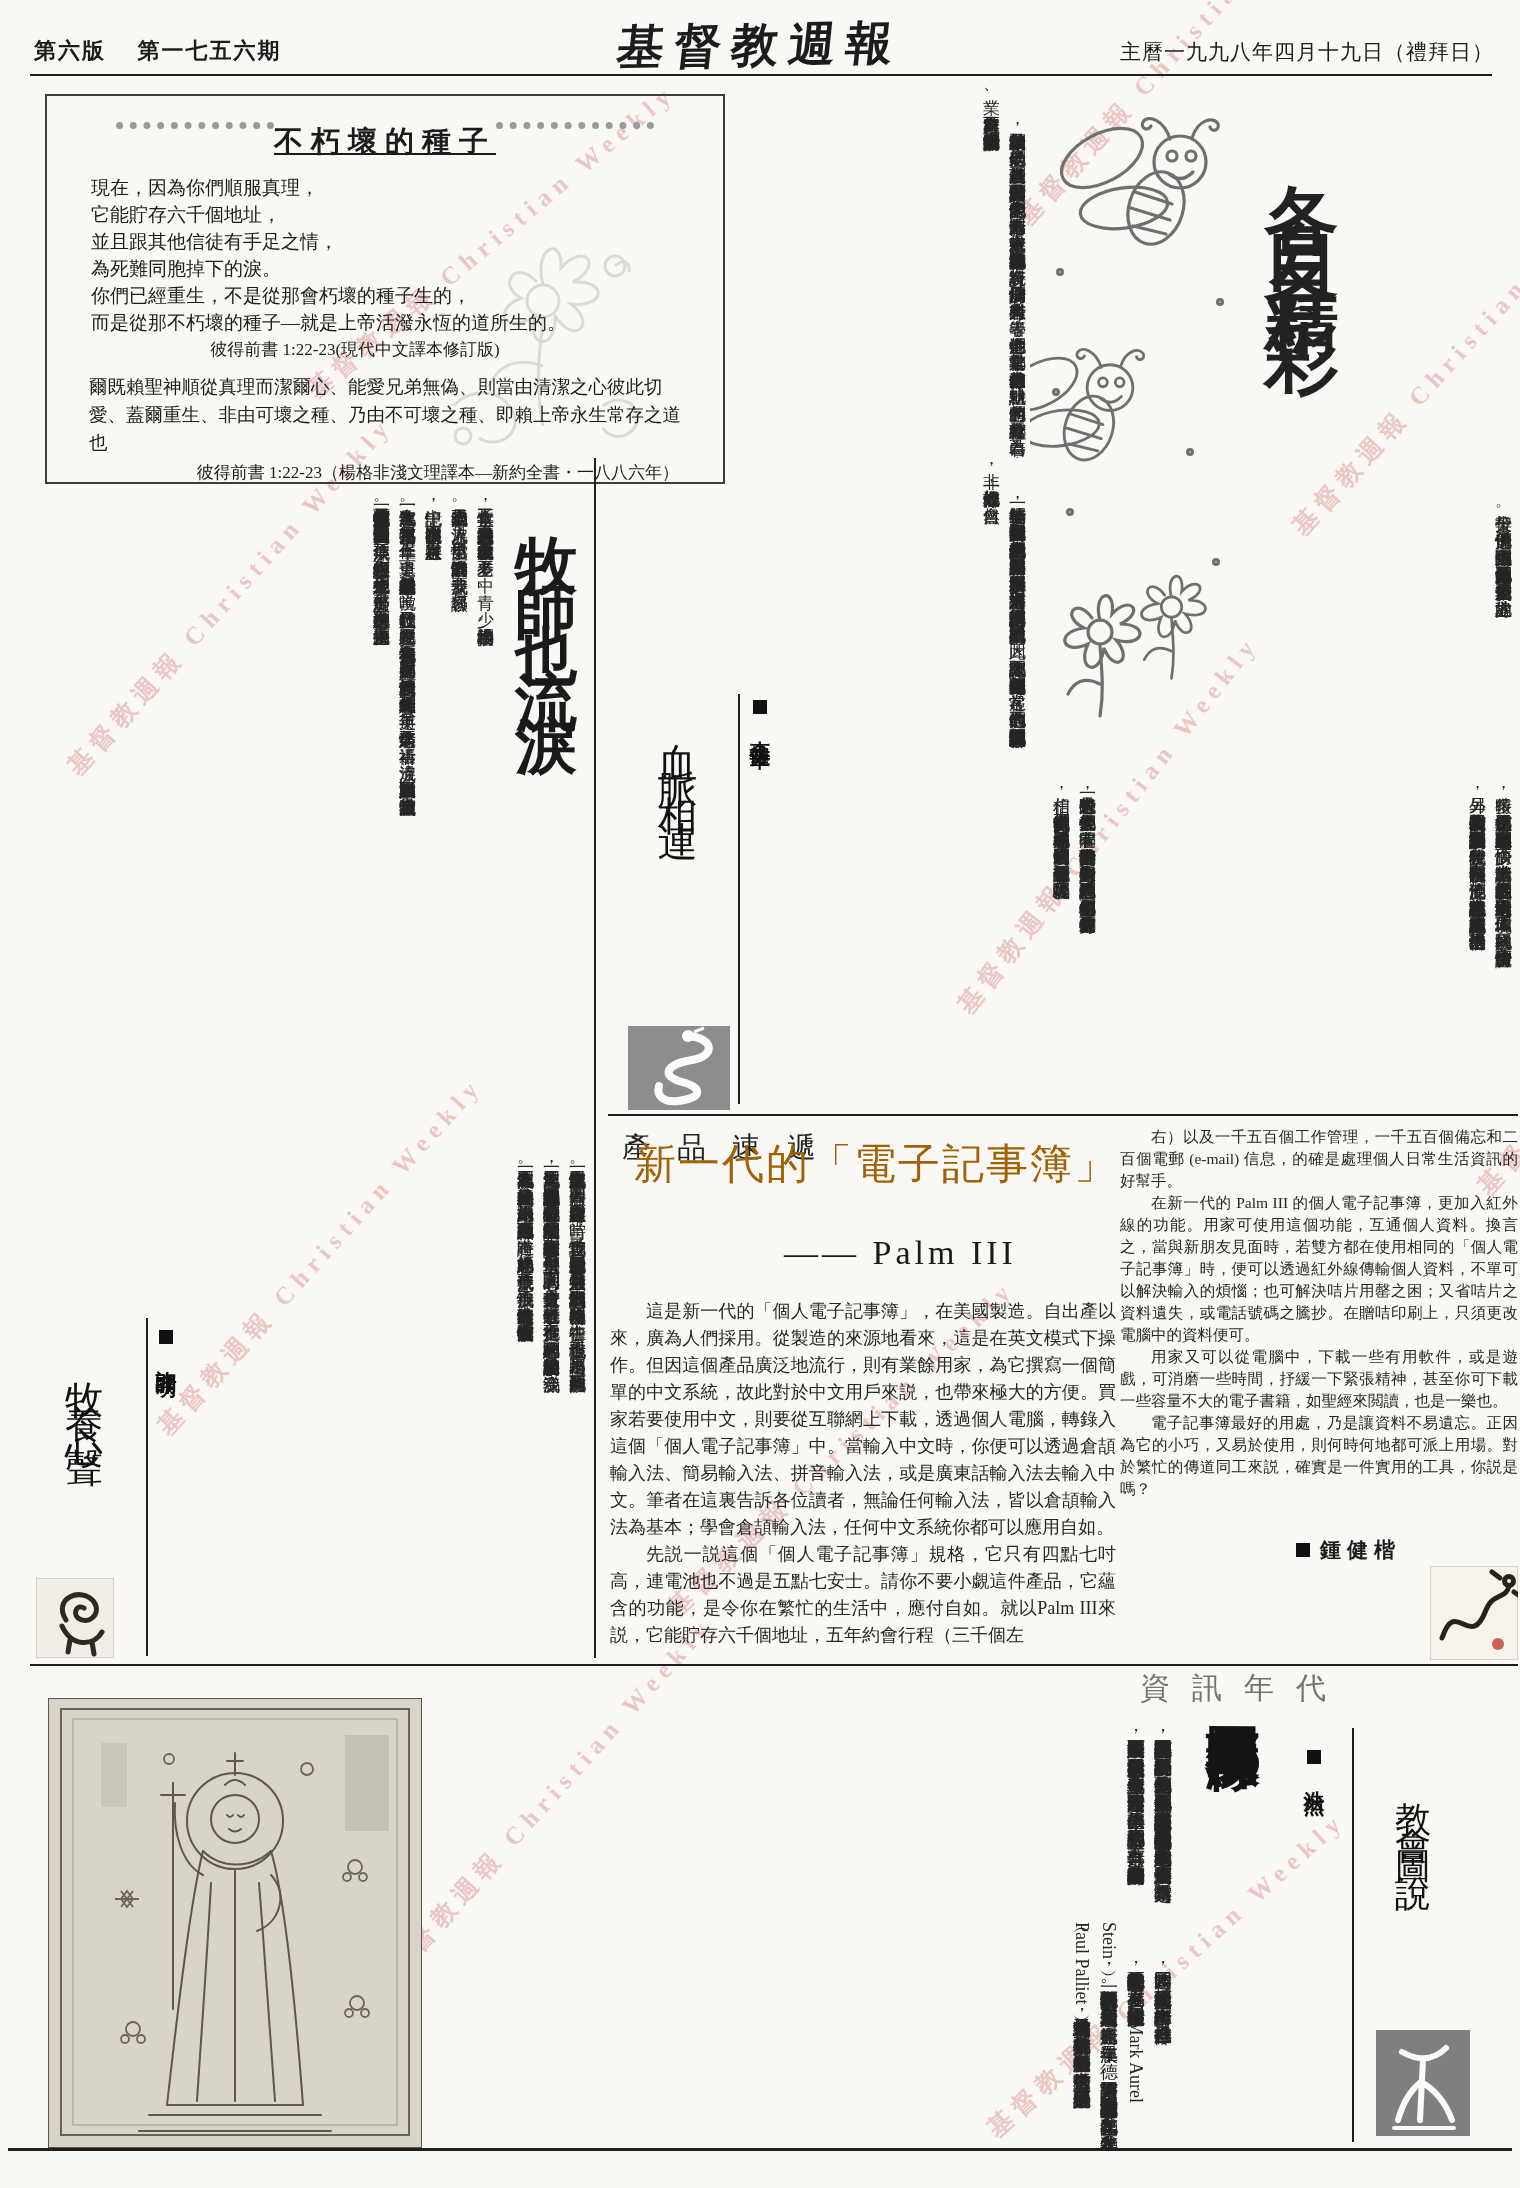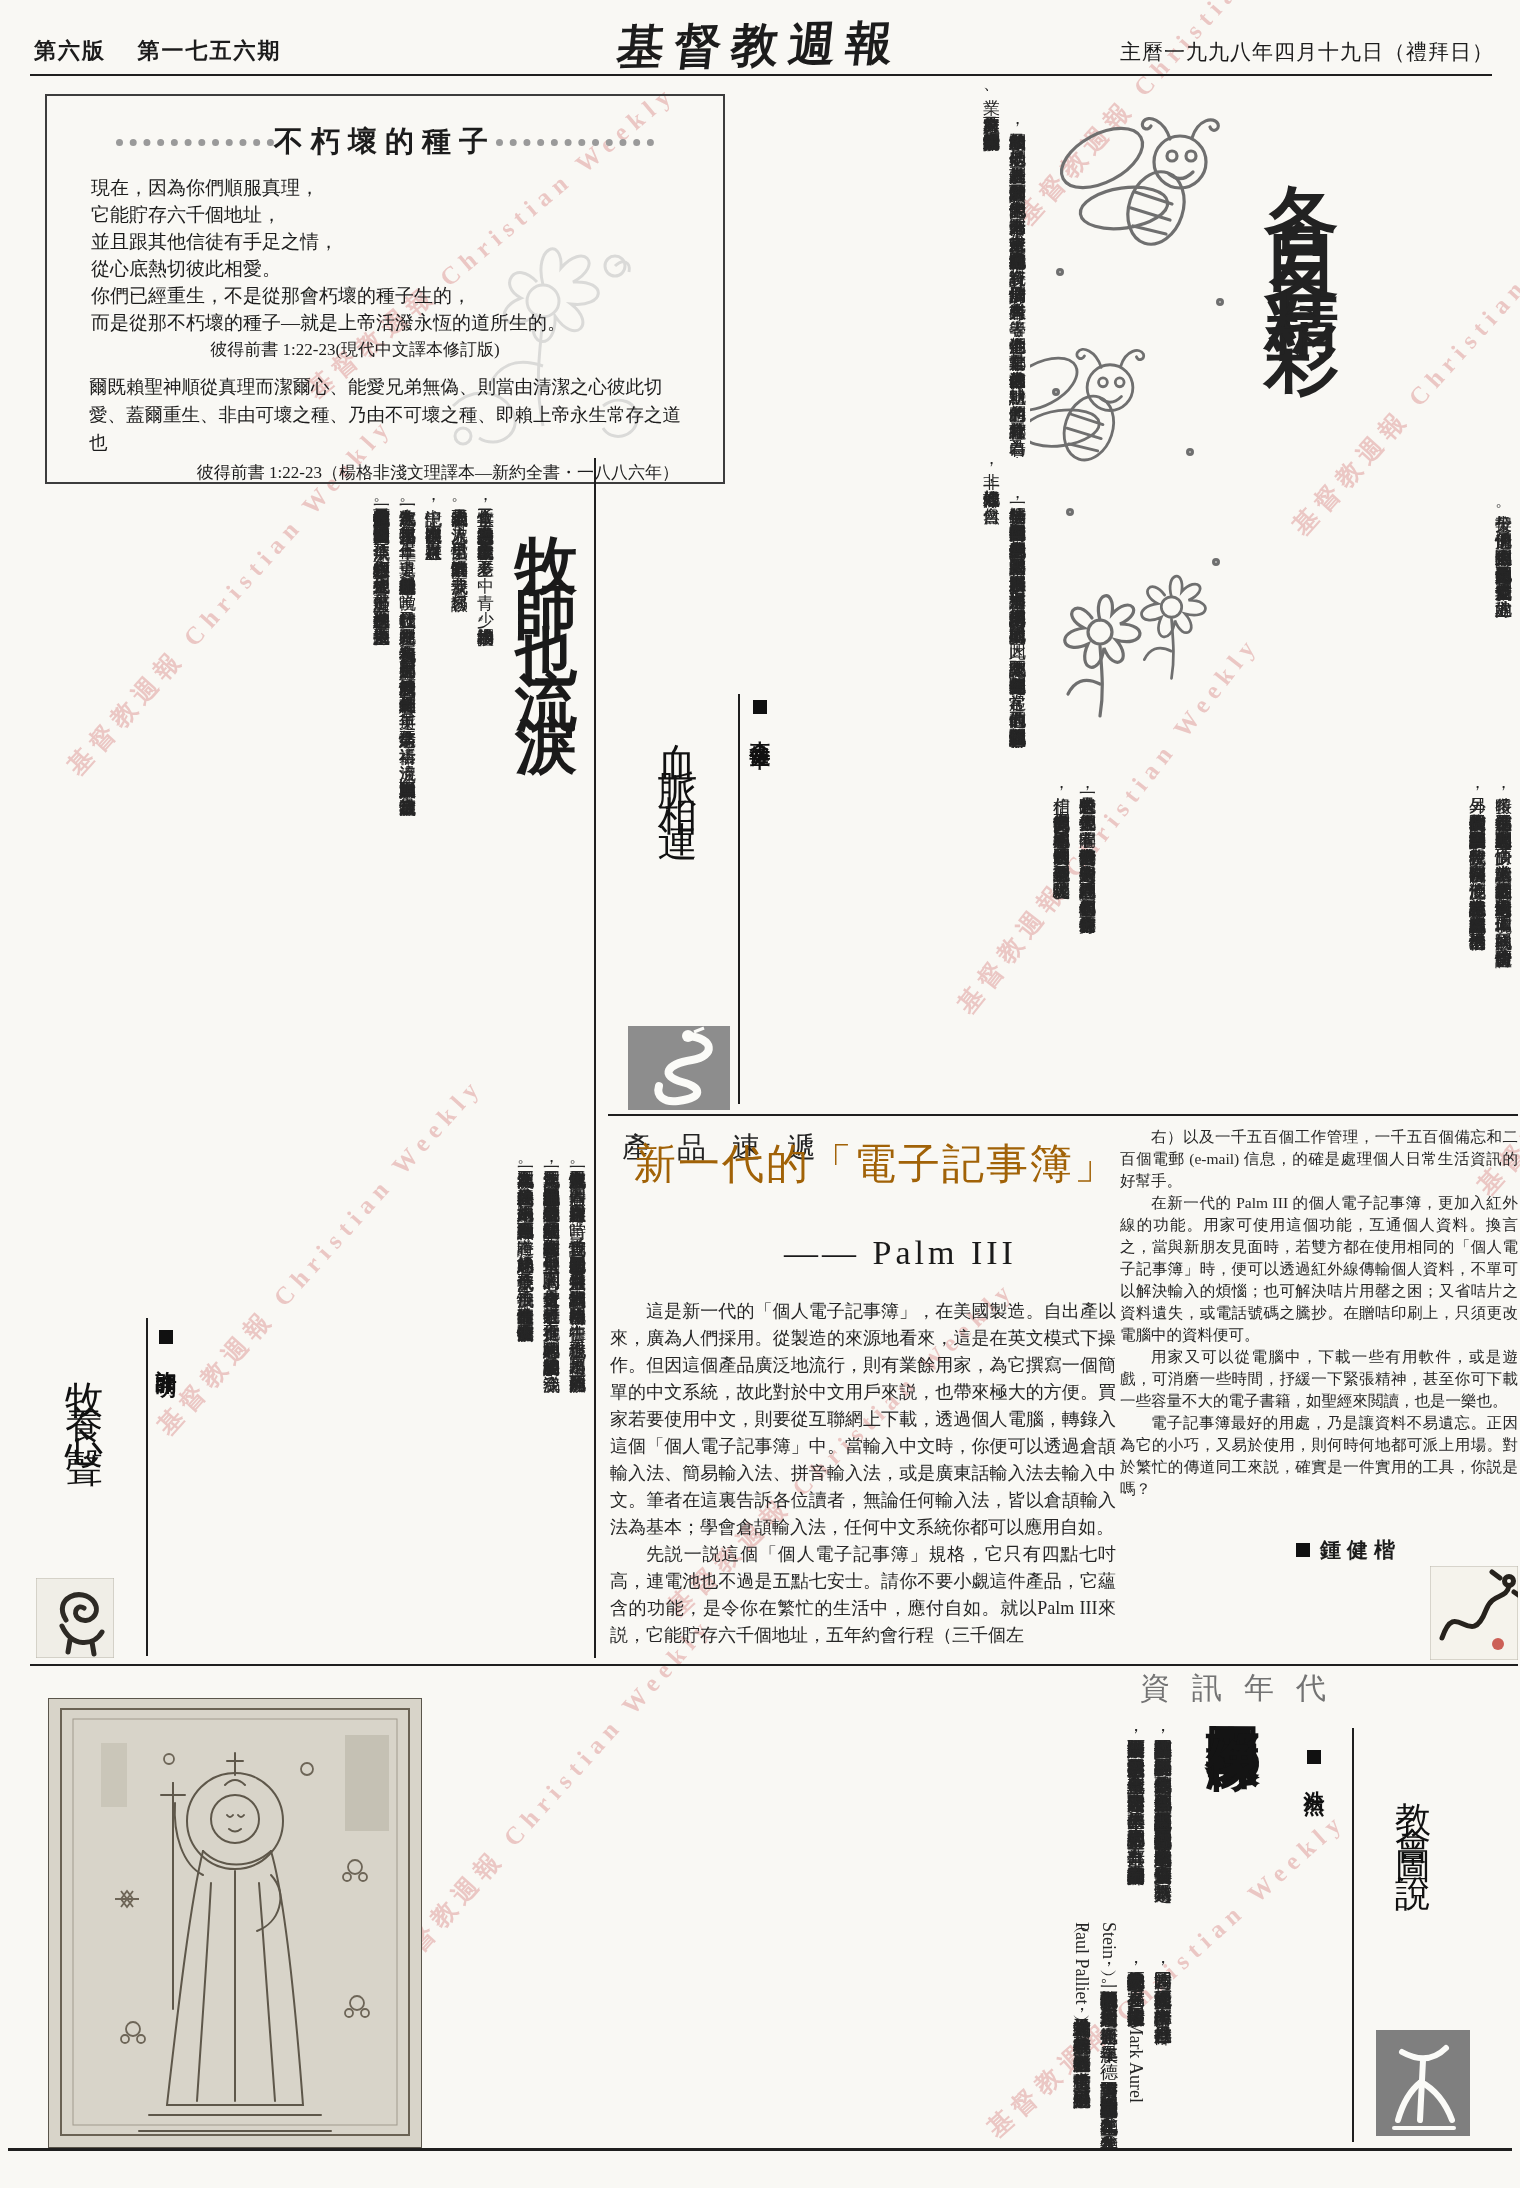--- a/index.html
+++ b/index.html
@@ -21,21 +21,21 @@
   .wm{position:absolute;color:rgba(205,95,95,.32);font-family:"Liberation Serif",serif;font-weight:bold;
       font-size:25px;letter-spacing:7px;white-space:nowrap;transform:rotate(-48deg);transform-origin:left top;
       pointer-events:none;}
   
   #hdr-left{left:34px;top:36px;font-size:22px;font-weight:bold;letter-spacing:2px;}
   #masthead{left:560px;top:14px;width:400px;text-align:center;font-size:47px;font-weight:bold;
             letter-spacing:10px;transform:skewX(-7deg) rotate(-1deg);}
   #hdr-right{right:26px;top:38px;font-size:21px;letter-spacing:1px;}
   
   #versebox{left:45px;top:94px;width:676px;height:386px;border:2px solid #3d3d3d;overflow:hidden;}
-  #versebox .titlerow{display:flex;align-items:center;justify-content:center;gap:0;margin-top:26px;}
+  #versebox .titlerow{display:flex;justify-content:center;gap:0;margin-top:26px;text-decoration:underline;}
   #versebox .dotline{width:158px;height:0;border-top:7px dotted #9a9a9a;}
   #versebox .vtitle{font-size:29px;font-weight:bold;letter-spacing:8px;}
   #versebox .lines{margin:12px 0 0 44px;font-size:19px;line-height:27px;position:relative;z-index:2;}
   #versebox .ref{margin:2px 60px 0 0;text-align:center;font-size:17px;}
   #versebox .classical{margin:12px 40px 0 42px;font-size:18.5px;line-height:28px;position:relative;z-index:2;}
   #versebox .ref2{margin:4px 44px 0 0;text-align:right;font-size:17px;}
   
   #feature-title{left:1252px;top:126px;writing-mode:vertical-rl;font-size:74px;letter-spacing:34px;color:#222;}
   #feature-part{font-size:34px;letter-spacing:2px;}
   
@@ -90,21 +90,21 @@
     <div class="titlerow">
       <div class="dotline"></div>
       <div class="vtitle">不朽壞的種子</div>
       <div class="dotline"></div>
     </div>
     <div class="lines">
 
     <div>現在，因為你們順服真理，</div>
         <div>它能貯存六千個地址，</div>
         <div>並且跟其他信徒有手足之情，</div>
-        <div>從心底熱切彼此相愛。</div>
+        <div>為死難同胞掉下的淚。</div>
         <div>你們已經重生，不是從那會朽壞的種子生的，</div>
         <div>而是從那不朽壞的種子—就是上帝活潑永恆的道所生的。</div>
       </div>
     <div class="ref">彼得前書 1:22-23(現代中文譯本修訂版)</div>
     <div class="classical">爾既賴聖神順從真理而潔爾心、能愛兄弟無偽、則當由清潔之心彼此切愛、蓋爾重生、非由可壞之種、乃由不可壞之種、即賴上帝永生常存之道也</div>
     <div class="ref2">彼得前書 1:22-23（楊格非淺文理譯本—新約全書・一八八六年）</div>
 
   </div>
 
   <div class="abs hei" id="feature-title">

